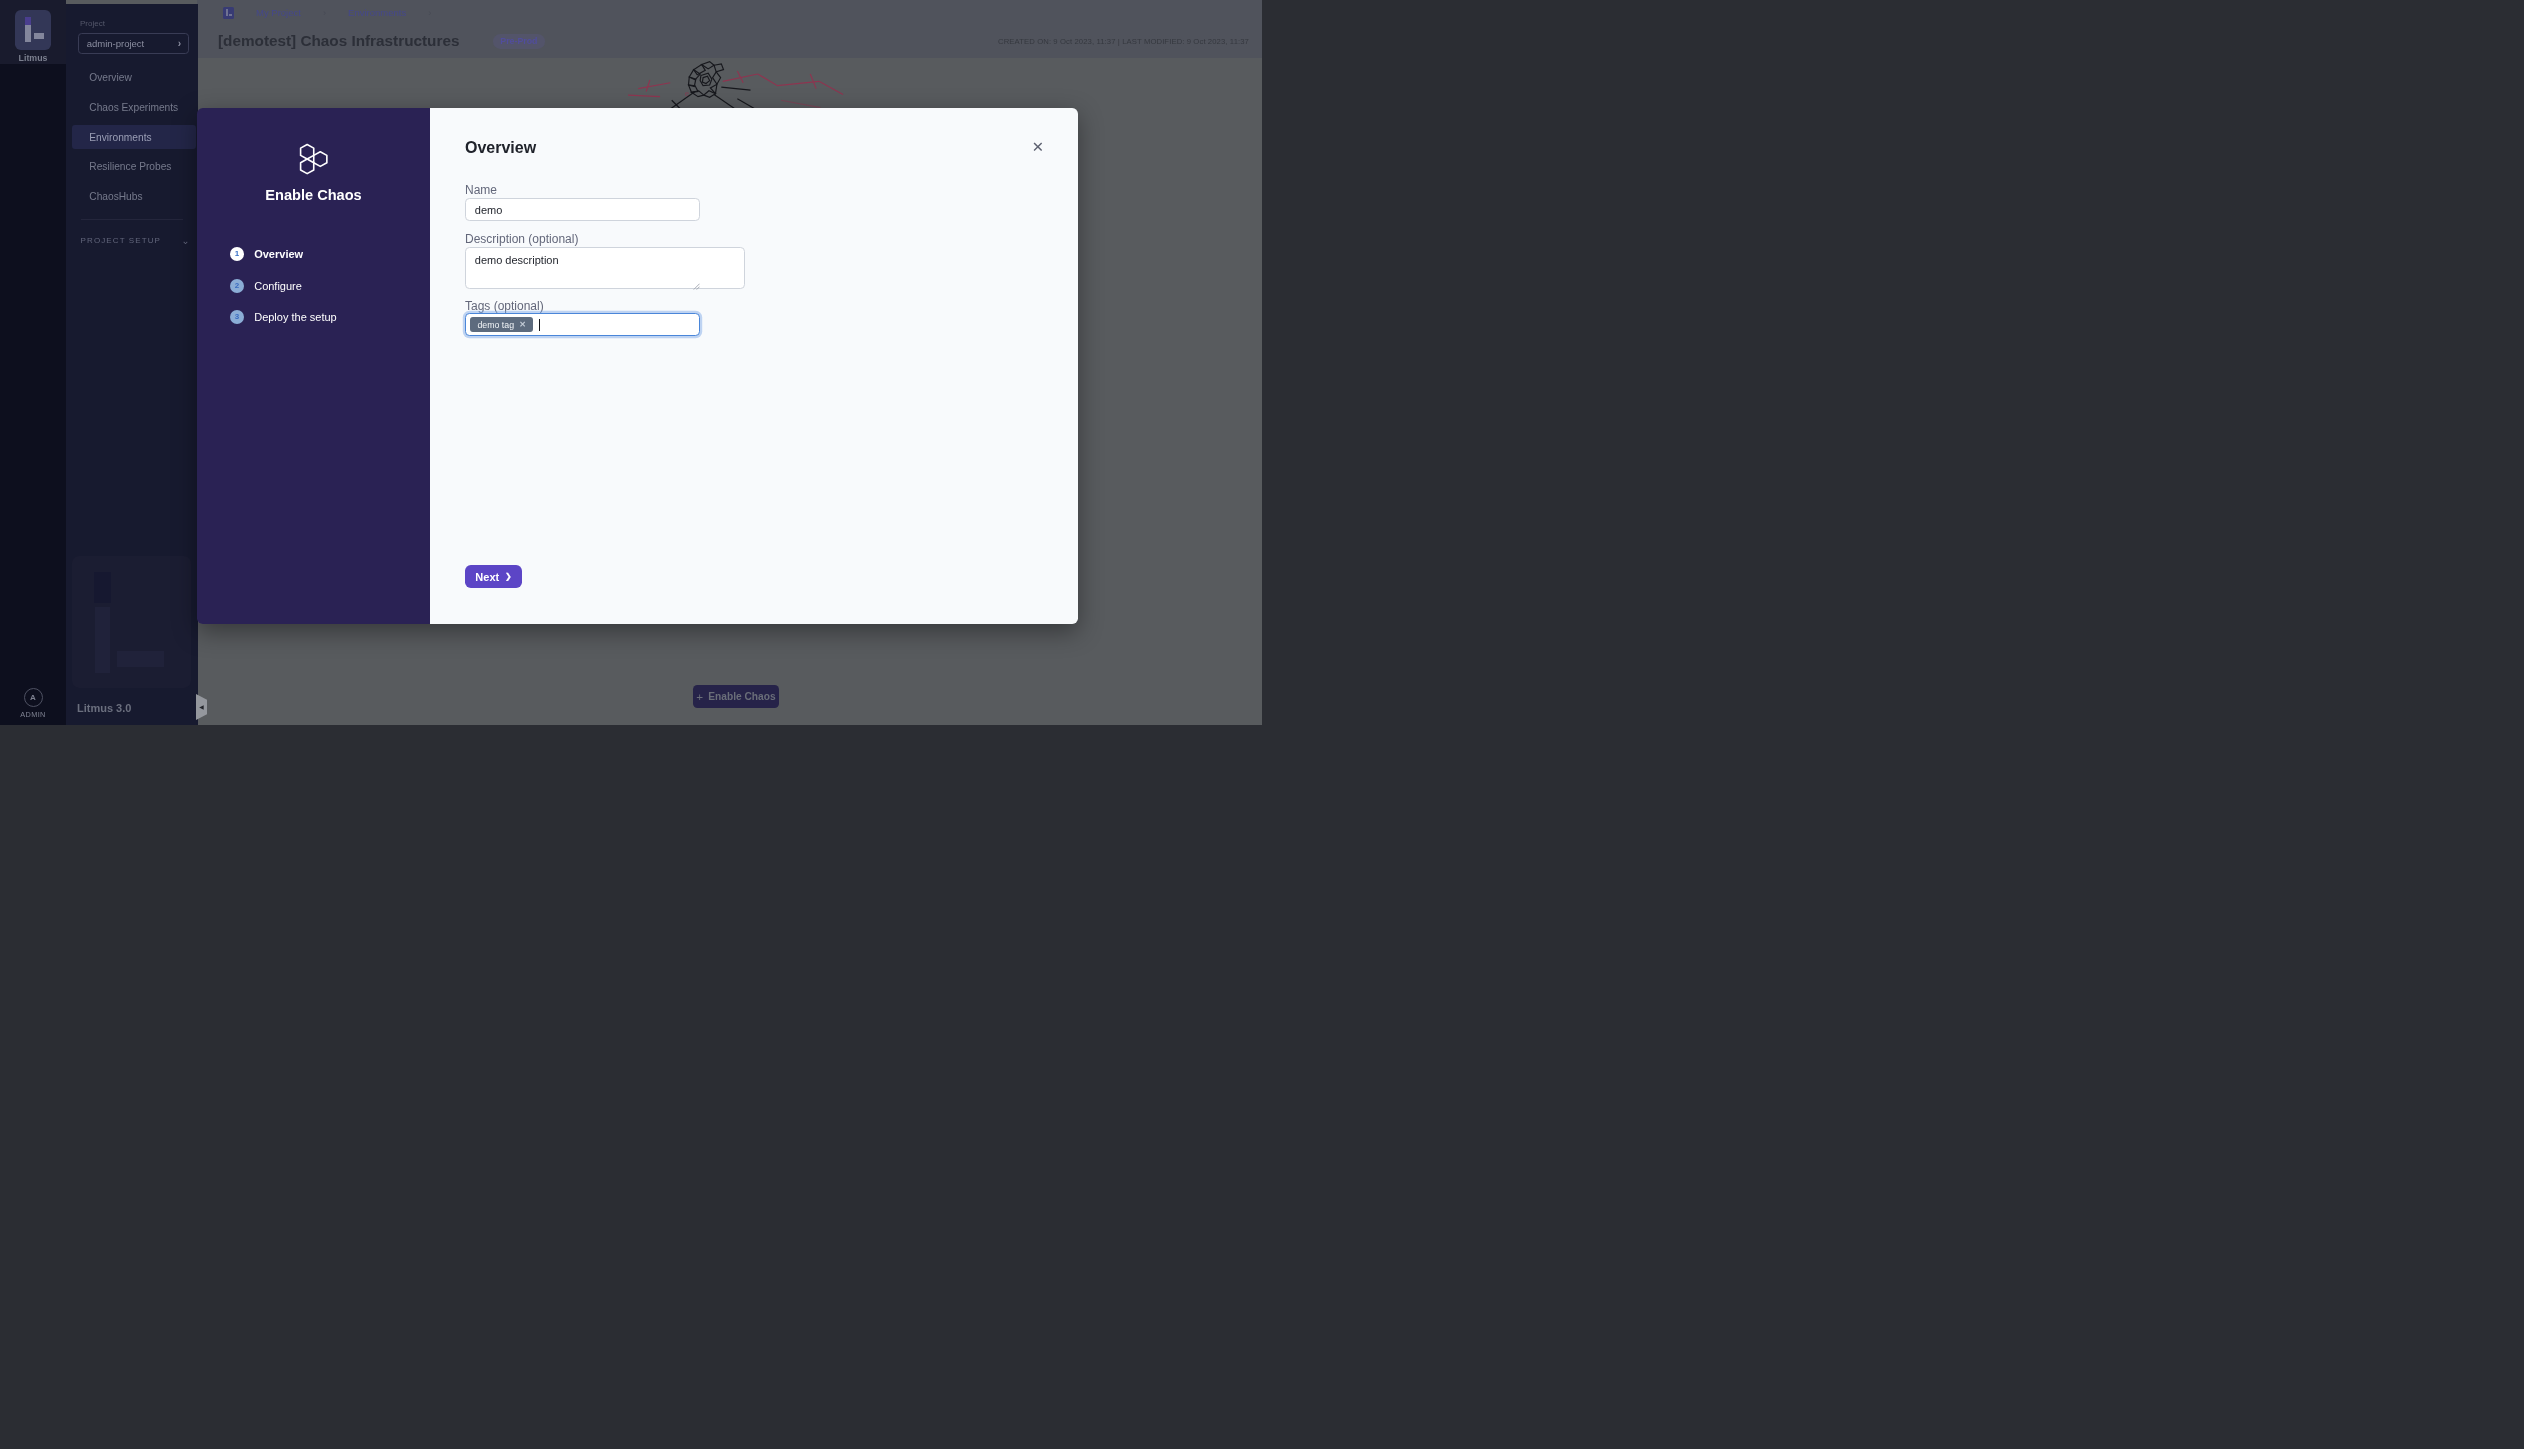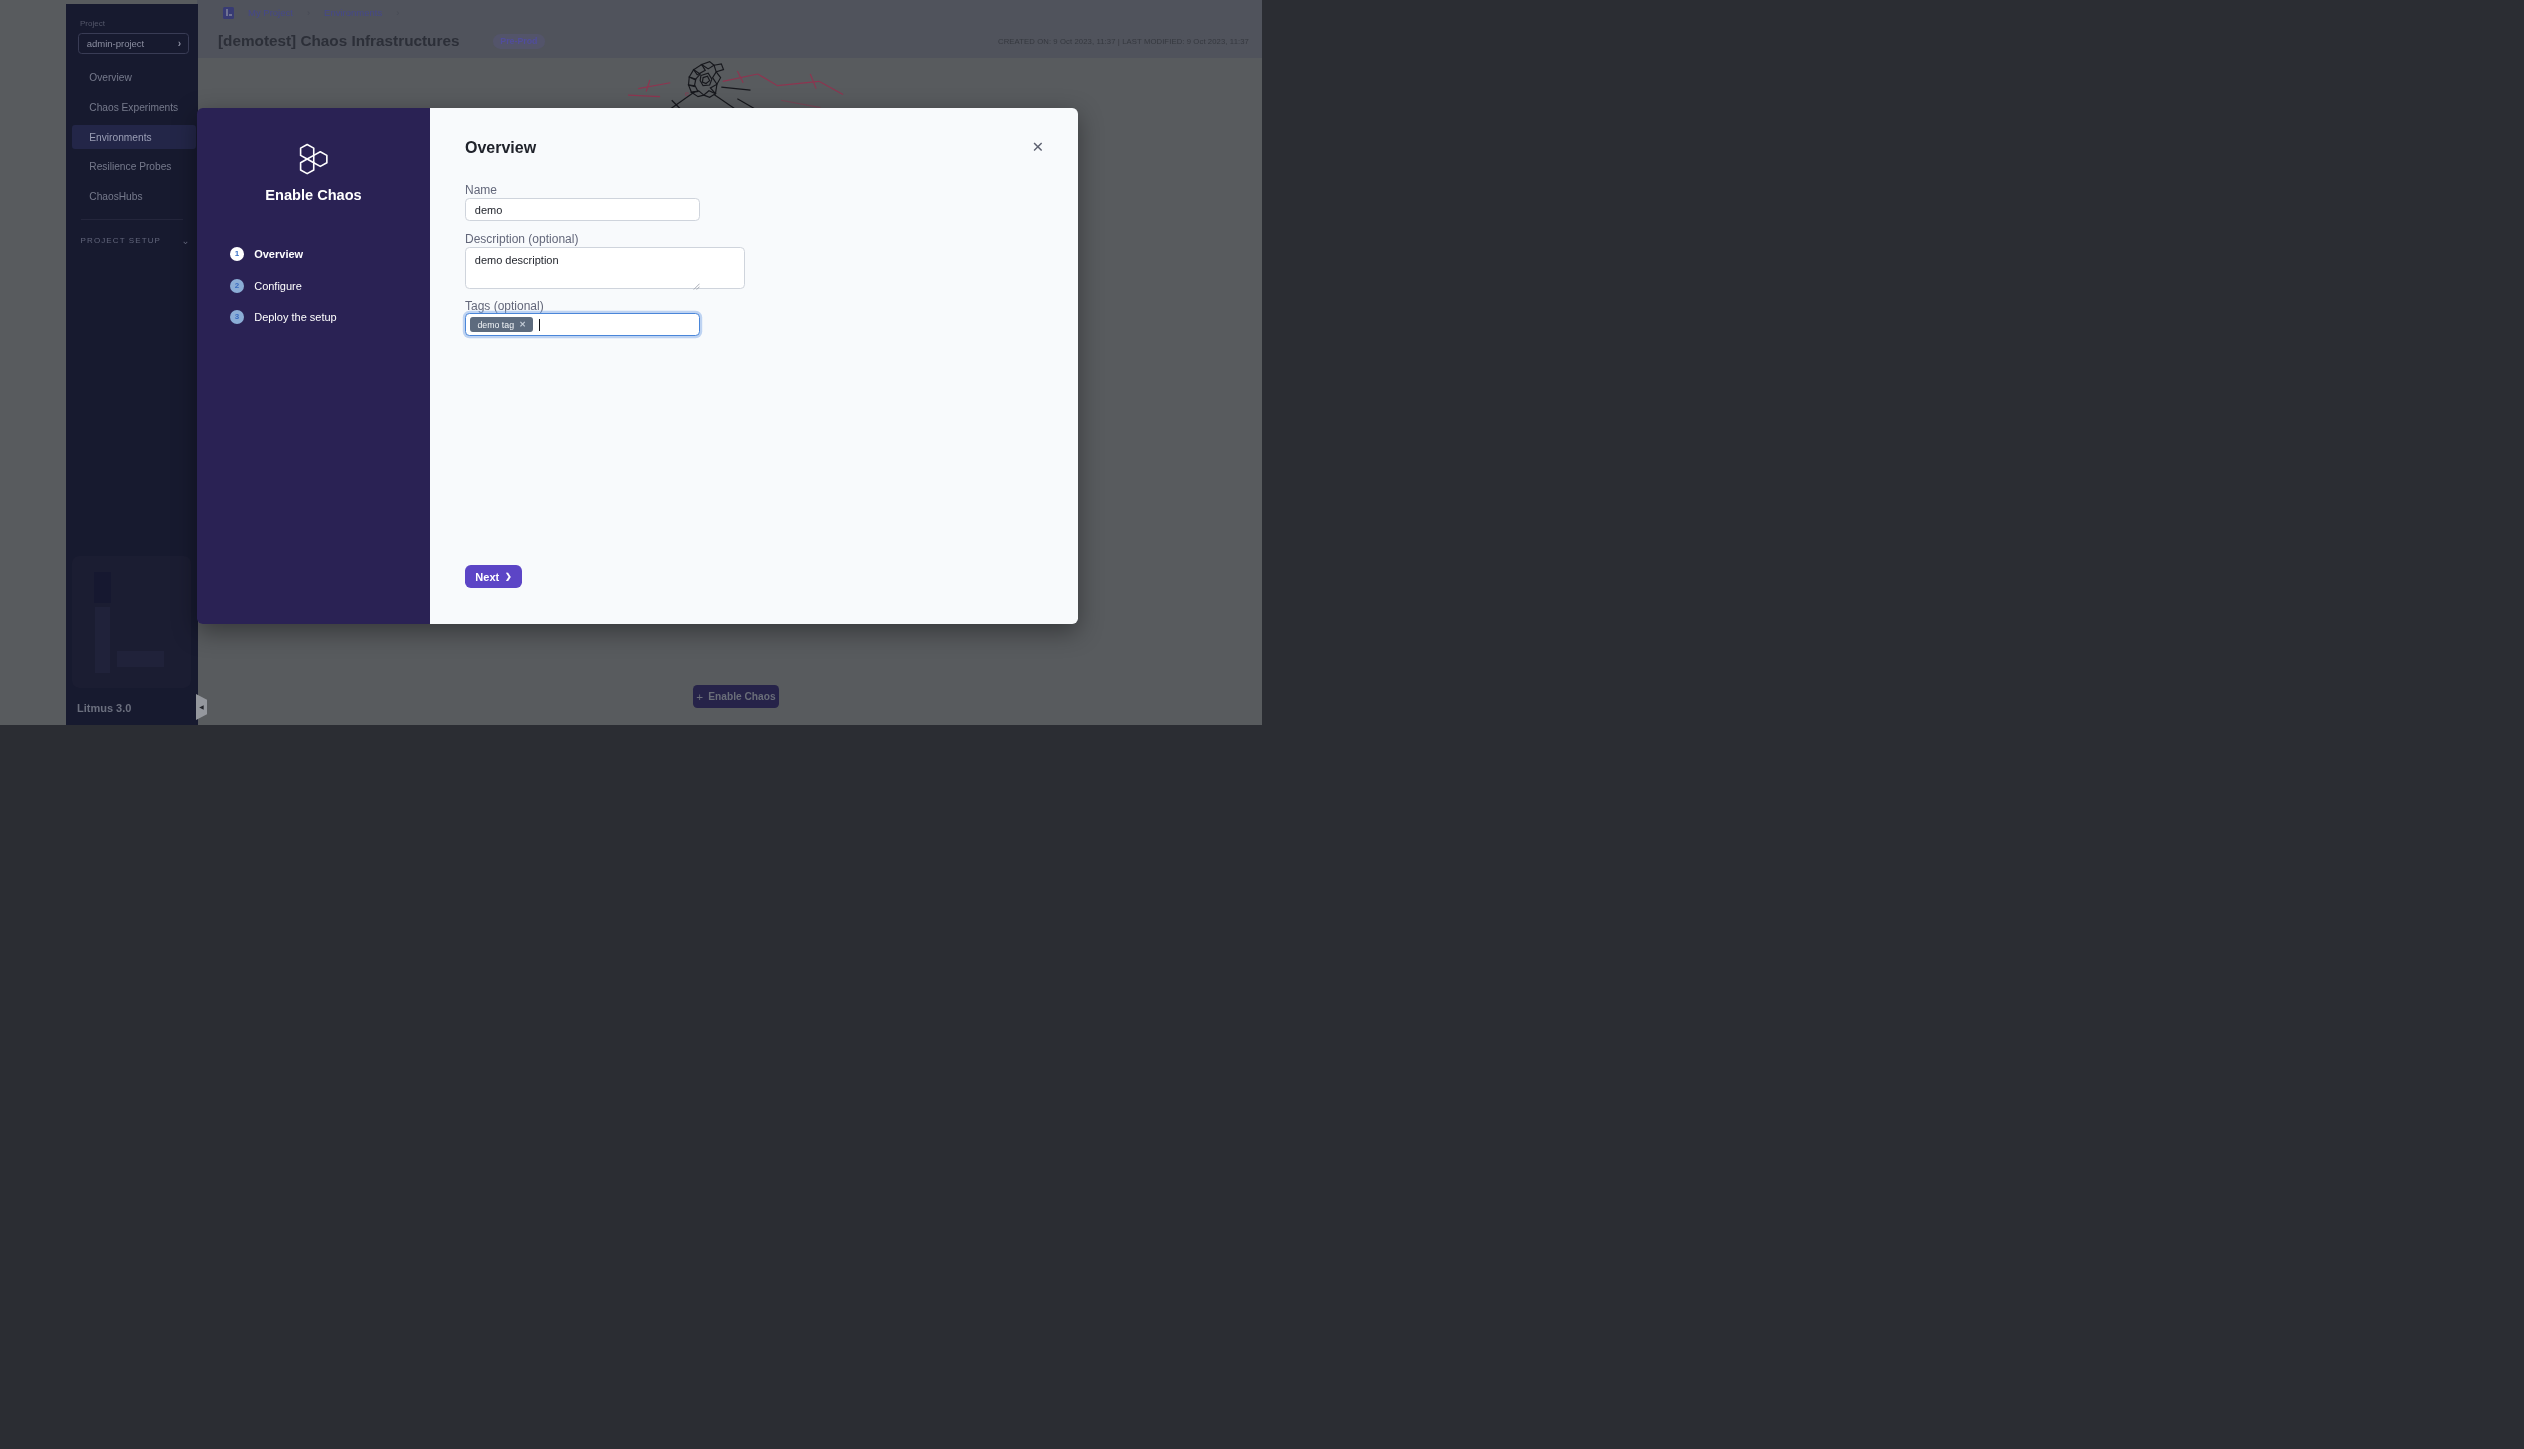--- a/index.html
+++ b/index.html
@@ -38,21 +38,21 @@
   .skeleton-card{position:absolute;left:5.8px;top:552px;width:119px;height:132px;background:#1b1d32;border-radius:7.3px;}
   .skeleton-card .b1{position:absolute;left:22px;top:16px;width:17.5px;height:31px;background:#161830;}
   .skeleton-card .b2{position:absolute;left:23.4px;top:51px;width:14.6px;height:66px;background:#20223a;}
   .skeleton-card .b3{position:absolute;left:45px;top:95px;width:47px;height:16px;background:#20223a;}
   .version{position:absolute;left:11px;top:698px;font-size:11px;font-weight:bold;color:#6b6f7e;}
   .collapse-handle{position:absolute;left:196px;top:694px;width:11px;height:26px;background:#94979d;z-index:4;
     clip-path:polygon(0 0,100% 22%,100% 78%,0 100%);display:flex;align-items:center;justify-content:center;cursor:pointer;}
   .collapse-handle span{font-size:5.8px;color:#23252b;}
   
   .header{position:absolute;left:197px;top:0;width:1065px;height:58px;background:#50535c;}
-  .breadcrumb{position:absolute;left:223px;top:6.6px;display:flex;align-items:center;gap:14px;font-size:9.5px;}
+  .breadcrumb{position:absolute;left:223px;top:6.6px;display:flex;align-items:center;gap:22px;font-size:9.5px;}
   .crumb-icon{width:11px;height:12.4px;background:#383b74;border-radius:1.5px;position:relative;}
   .crumb-icon i{position:absolute;left:2.9px;top:2.2px;width:2.2px;height:7.3px;background:#6f7292;}
   .crumb-icon b{position:absolute;left:5.8px;top:7.3px;width:2.9px;height:2.2px;background:#6f7292;}
   .crumb-link{color:#45488a;cursor:pointer;}
   .crumb-sep{color:#474a55;}
   .page-title{position:absolute;left:218px;top:32px;font-size:15.3px;font-weight:bold;color:#2c2f38;}
   .env-badge{position:absolute;left:493px;top:34px;height:14.6px;padding:0 7.3px;border-radius:7.3px;background:#53546a;
     display:flex;align-items:center;font-size:8.8px;font-weight:bold;color:#514d9c;}
   .meta-line{position:absolute;right:13px;top:37px;font-size:7.7px;color:#35383f;letter-spacing:0.1px;}
   .content{position:absolute;left:197px;top:58px;width:1065px;height:667px;background:#585b5e;overflow:hidden;}
@@ -149,20 +149,35 @@
       </span>
     <span class="crumb-link">My Project</span>
     <span class="crumb-sep">›</span>
     <span class="crumb-link">Environments</span>
     <span class="crumb-sep">›</span>
   </div>
   <div class="page-title">[demotest] Chaos Infrastructures</div>
   <div class="env-badge">Pre-Prod</div>
   <div class="meta-line">CREATED ON: 9 Oct 2023, 11:37 | LAST MODIFIED: 9 Oct 2023, 11:37</div>
 
+  <div class="rail">
+    <div class="rail-top"></div>
+    <div class="rail-logo">
+        <span class="vbar"></span>
+        <span class="vcap"></span>
+        <span class="hbar"></span>
+      </div>
+    <div class="rail-brand">Litmus</div>
+    <div class="admin-wrap">
+      <div class="admin-avatar">
+        <span>A</span>
+      </div>
+      <div class="admin-label">ADMIN</div>
+    </div>
+  </div>
 
   <div class="nav">
     <div class="proj-label">Project</div>
     <div class="proj-select">
       <span class="name">admin-project</span>
       <span class="chev">›</span>
     </div>
     <div class="nav-item" style="top:61px;">
         <span>Overview</span>
       </div>

